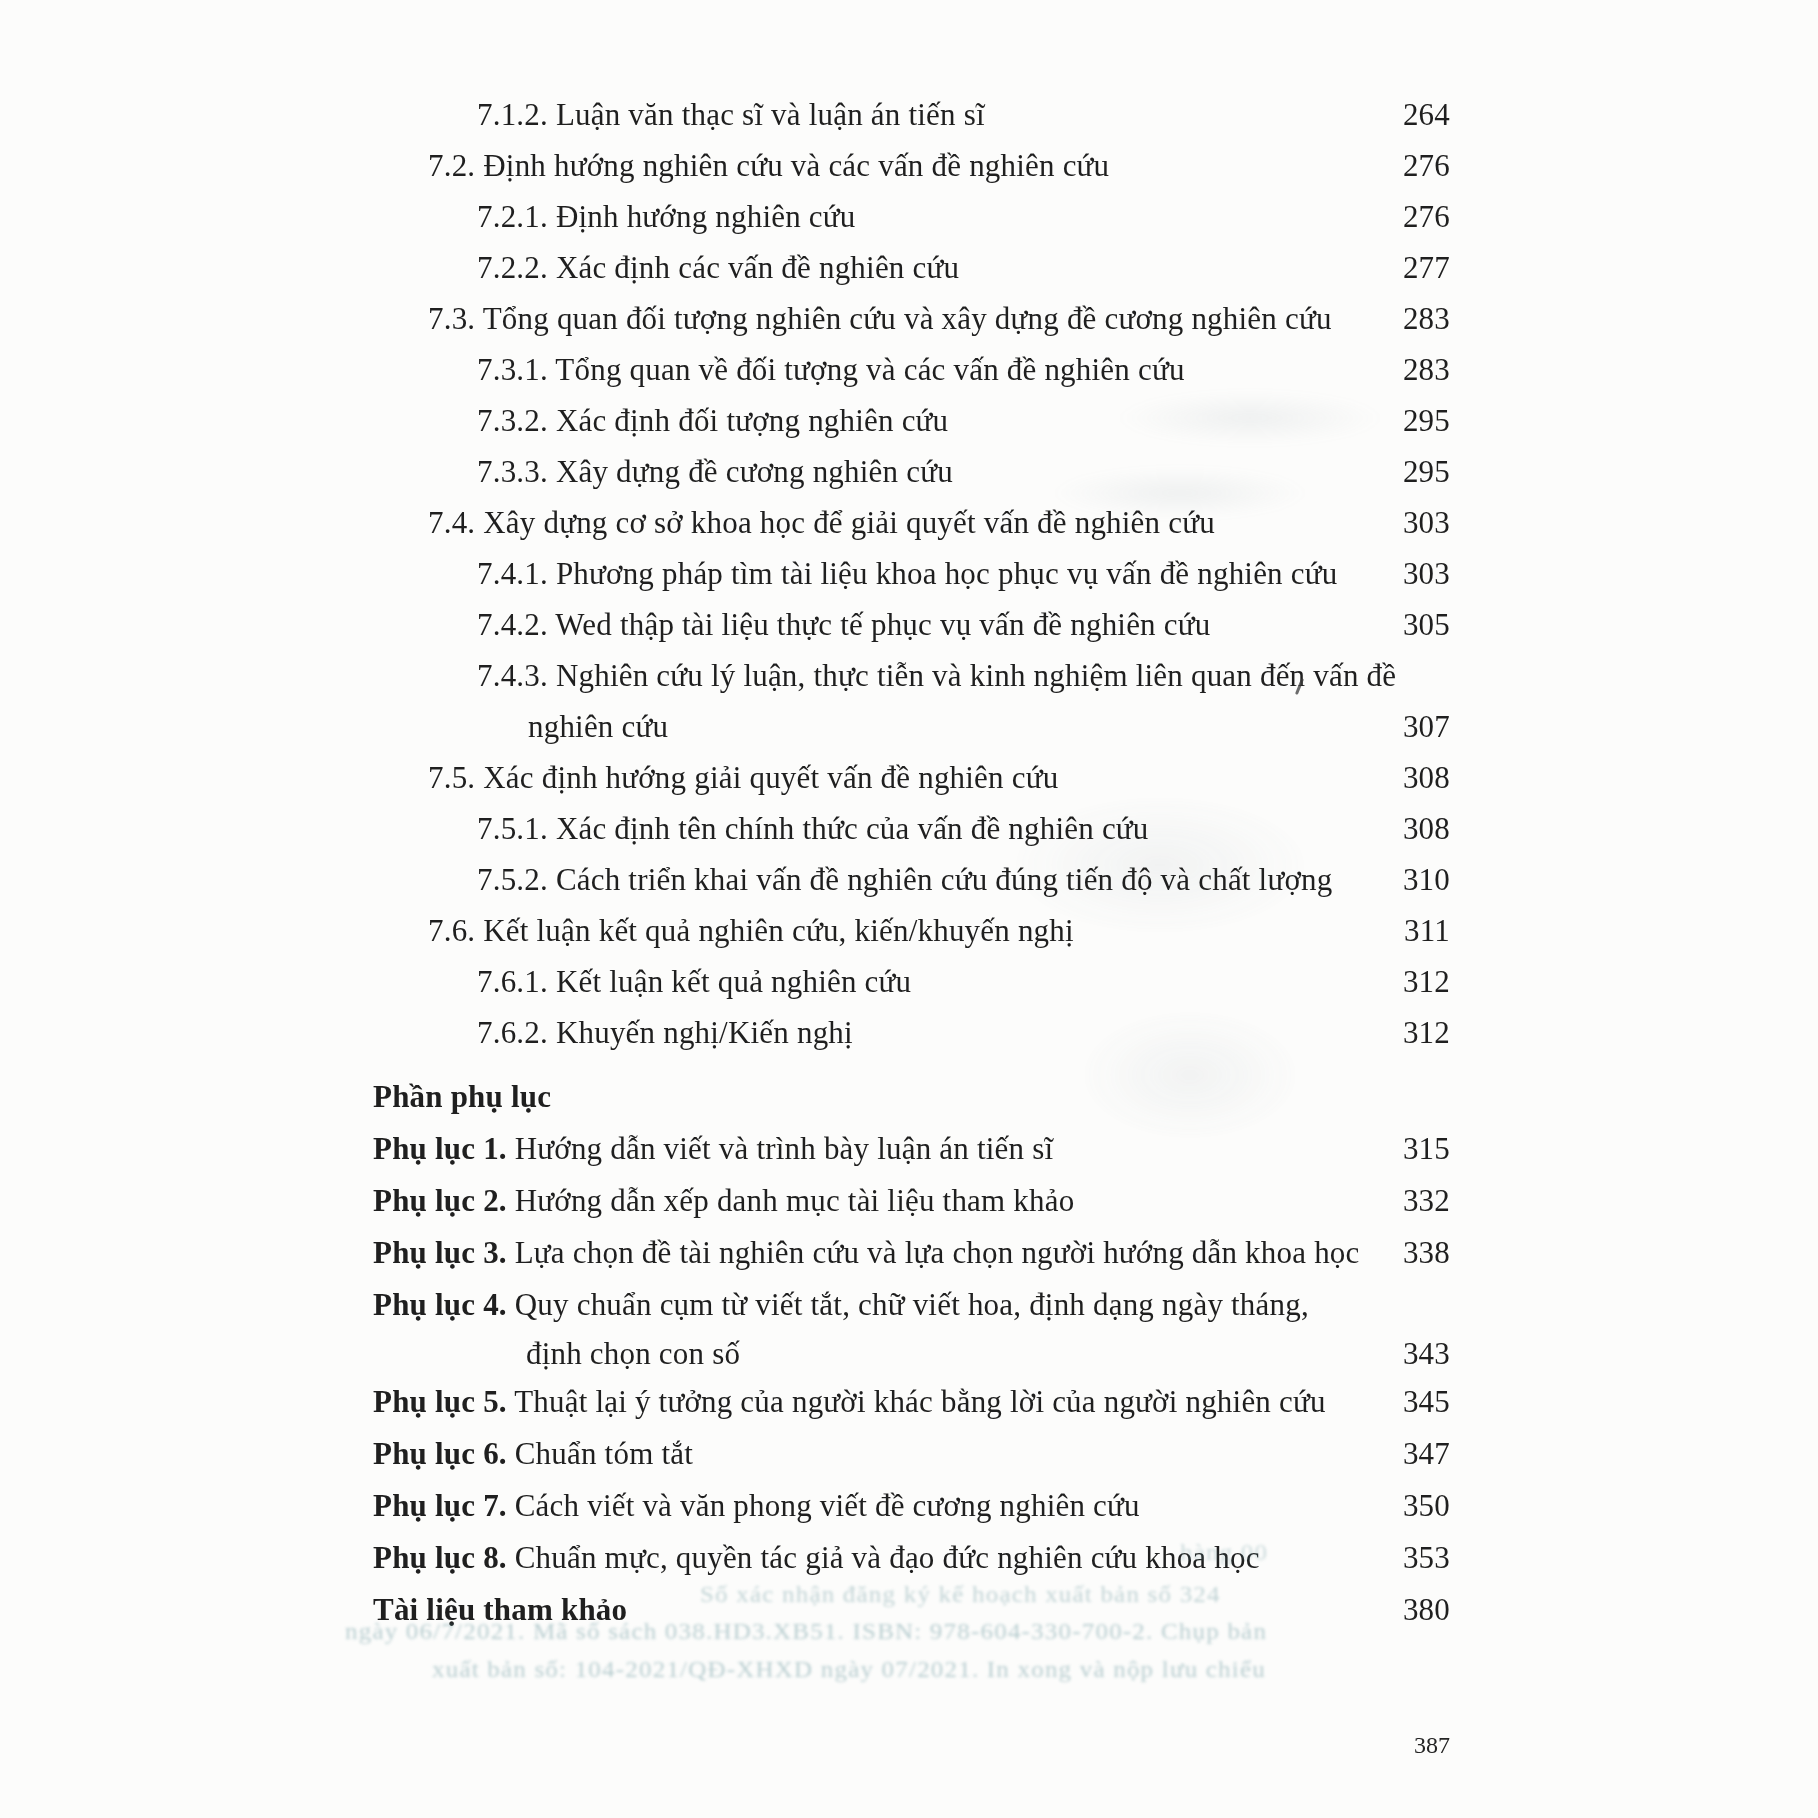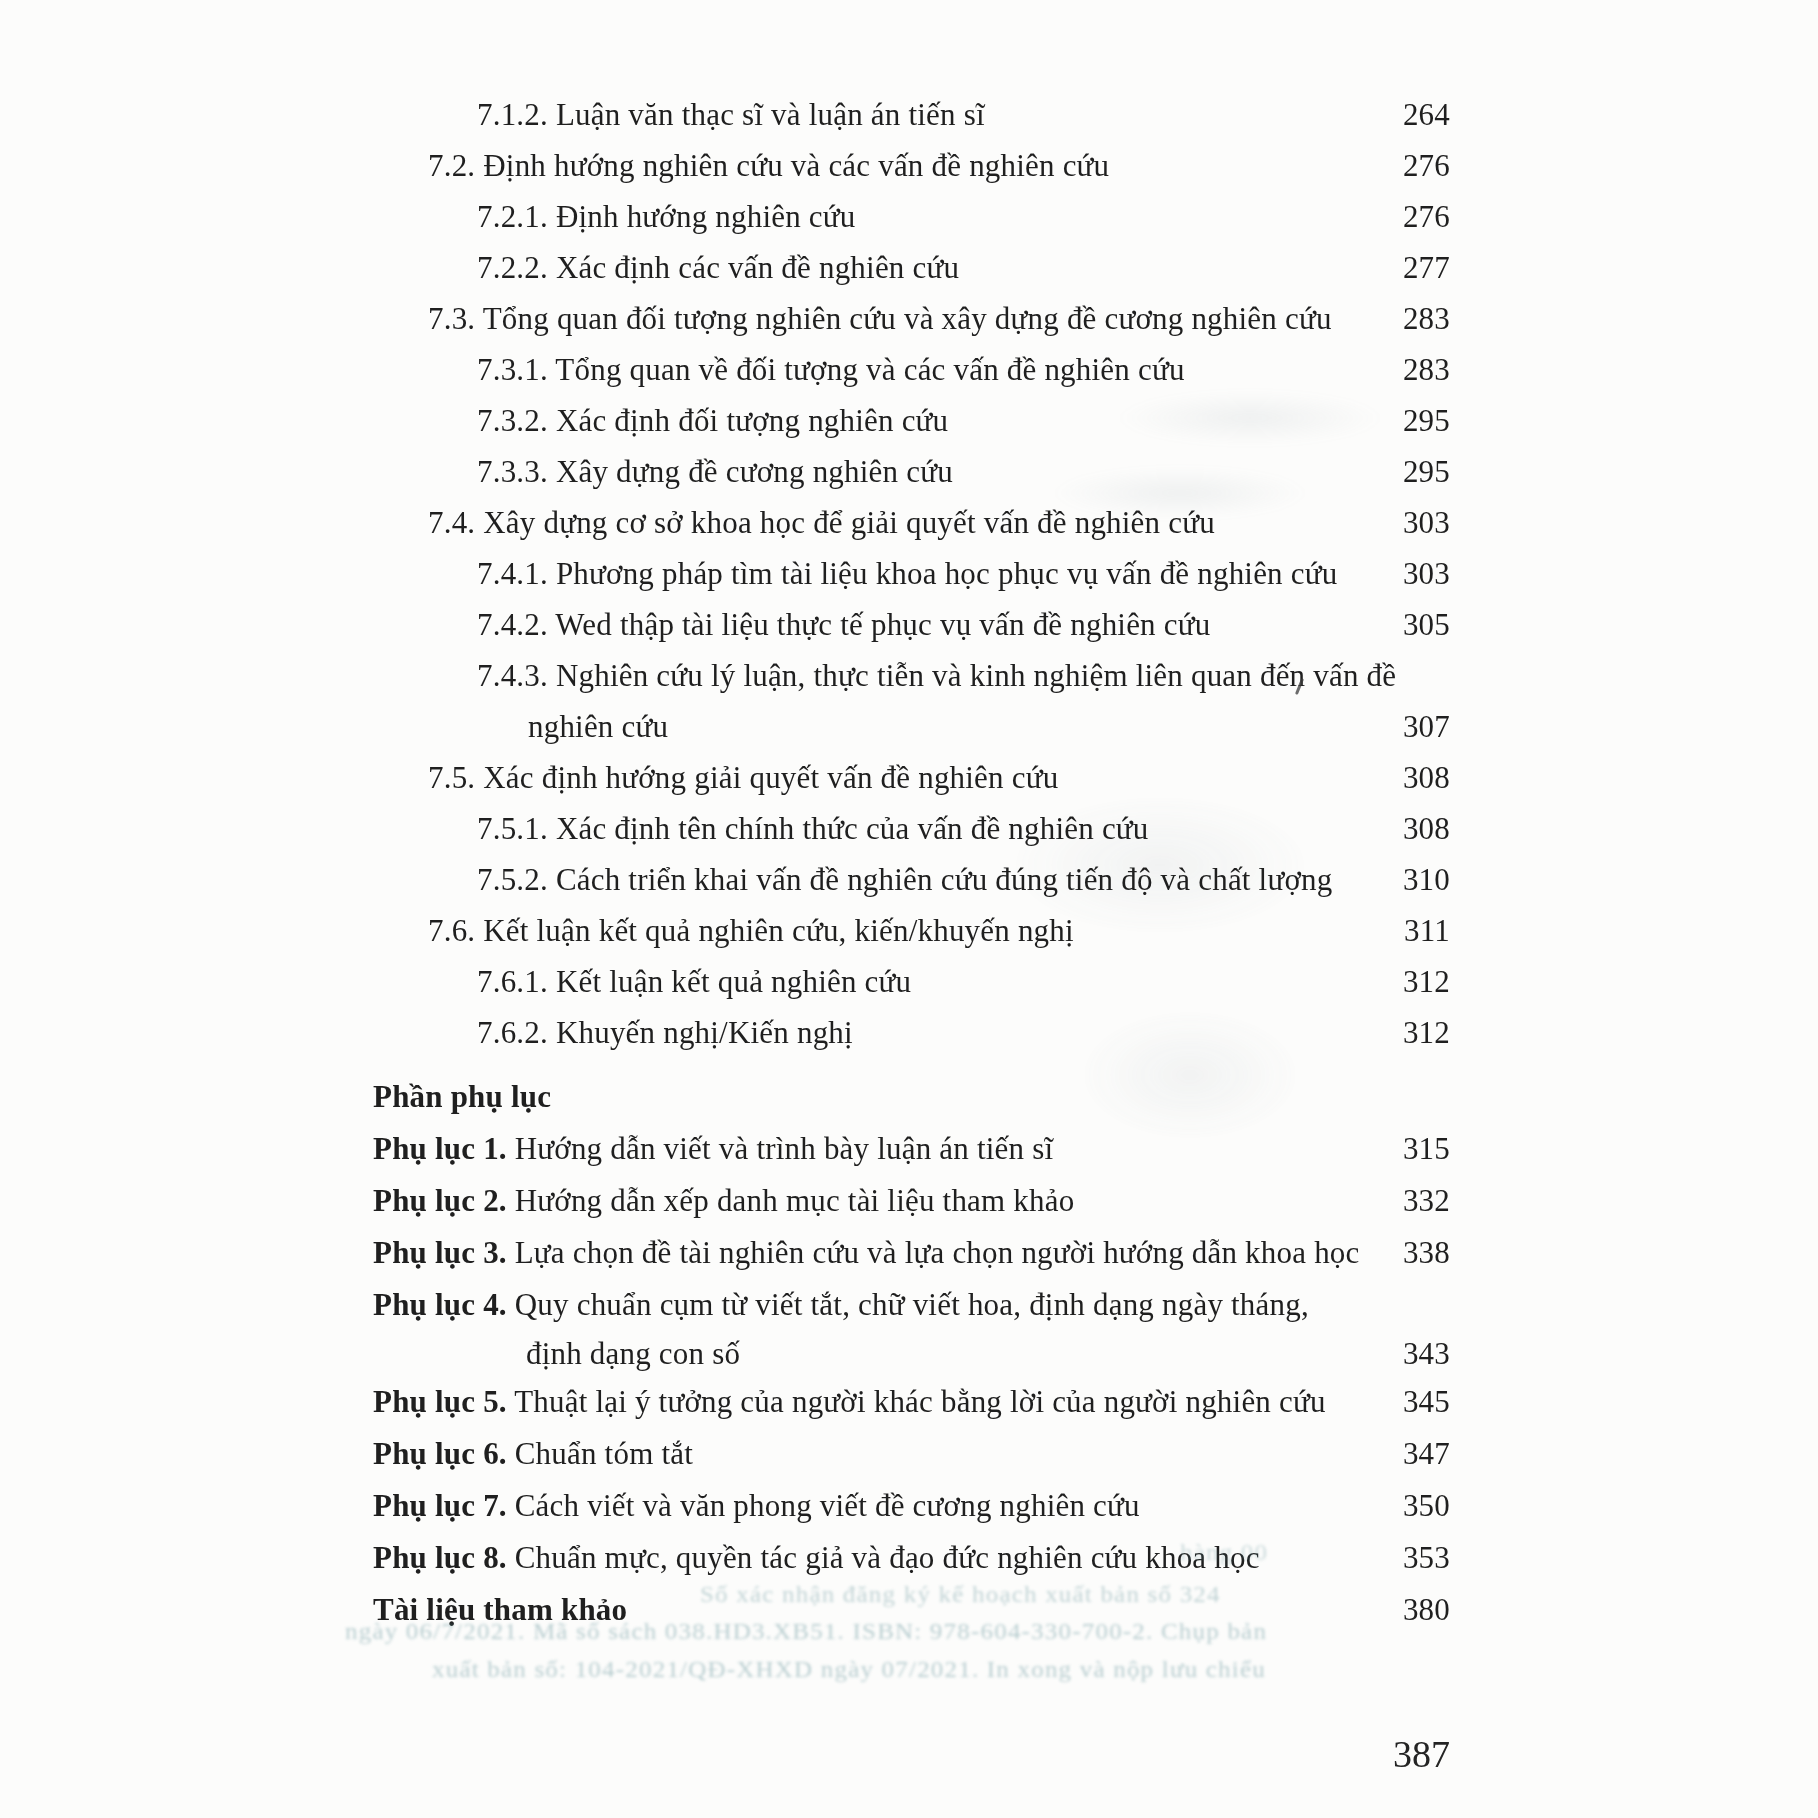--- a/index.html
+++ b/index.html
@@ -59,21 +59,21 @@
     width: 100px;
     text-align: right;
     font-size: 31px;
   }
 
   
   .folio {
     position: absolute;
     right: 368px;
     top: 1732px;
-    font-size: 38px;
+    font-size: 24px;
     color: #242424;
   }
 
   
   .bleed {
     position: absolute;
     font-size: 25px;
     color: rgba(88, 138, 146, 0.55);
     filter: blur(1.7px);
     letter-spacing: 1.2px;
@@ -210,21 +210,21 @@
     </div>
       <div class="row appendix top">
       <span class="prefix">Phụ lục 3.</span><span class="title"> Lựa chọn đề tài nghiên cứu và lựa chọn người hướng dẫn khoa học</span>
       <span class="page-num">338</span>
     </div>
       <div class="row appendix top">
       <span class="prefix">Phụ lục 4.</span><span class="title"> Quy chuẩn cụm từ viết tắt, chữ viết hoa, định dạng ngày tháng,</span>
       <span class="page-num"></span>
     </div>
       <div class="row appendix cont tight">
-      <span class="prefix"></span><span class="title">định dạng con số</span>
+      <span class="prefix"></span><span class="title">định chọn con số</span>
       <span class="page-num">343</span>
     </div>
       <div class="row appendix top">
       <span class="prefix">Phụ lục 5.</span><span class="title"> Thuật lại ý tưởng của người khác bằng lời của người nghiên cứu</span>
       <span class="page-num">345</span>
     </div>
       <div class="row appendix top">
       <span class="prefix">Phụ lục 6.</span><span class="title"> Chuẩn tóm tắt</span>
       <span class="page-num">347</span>
     </div>

